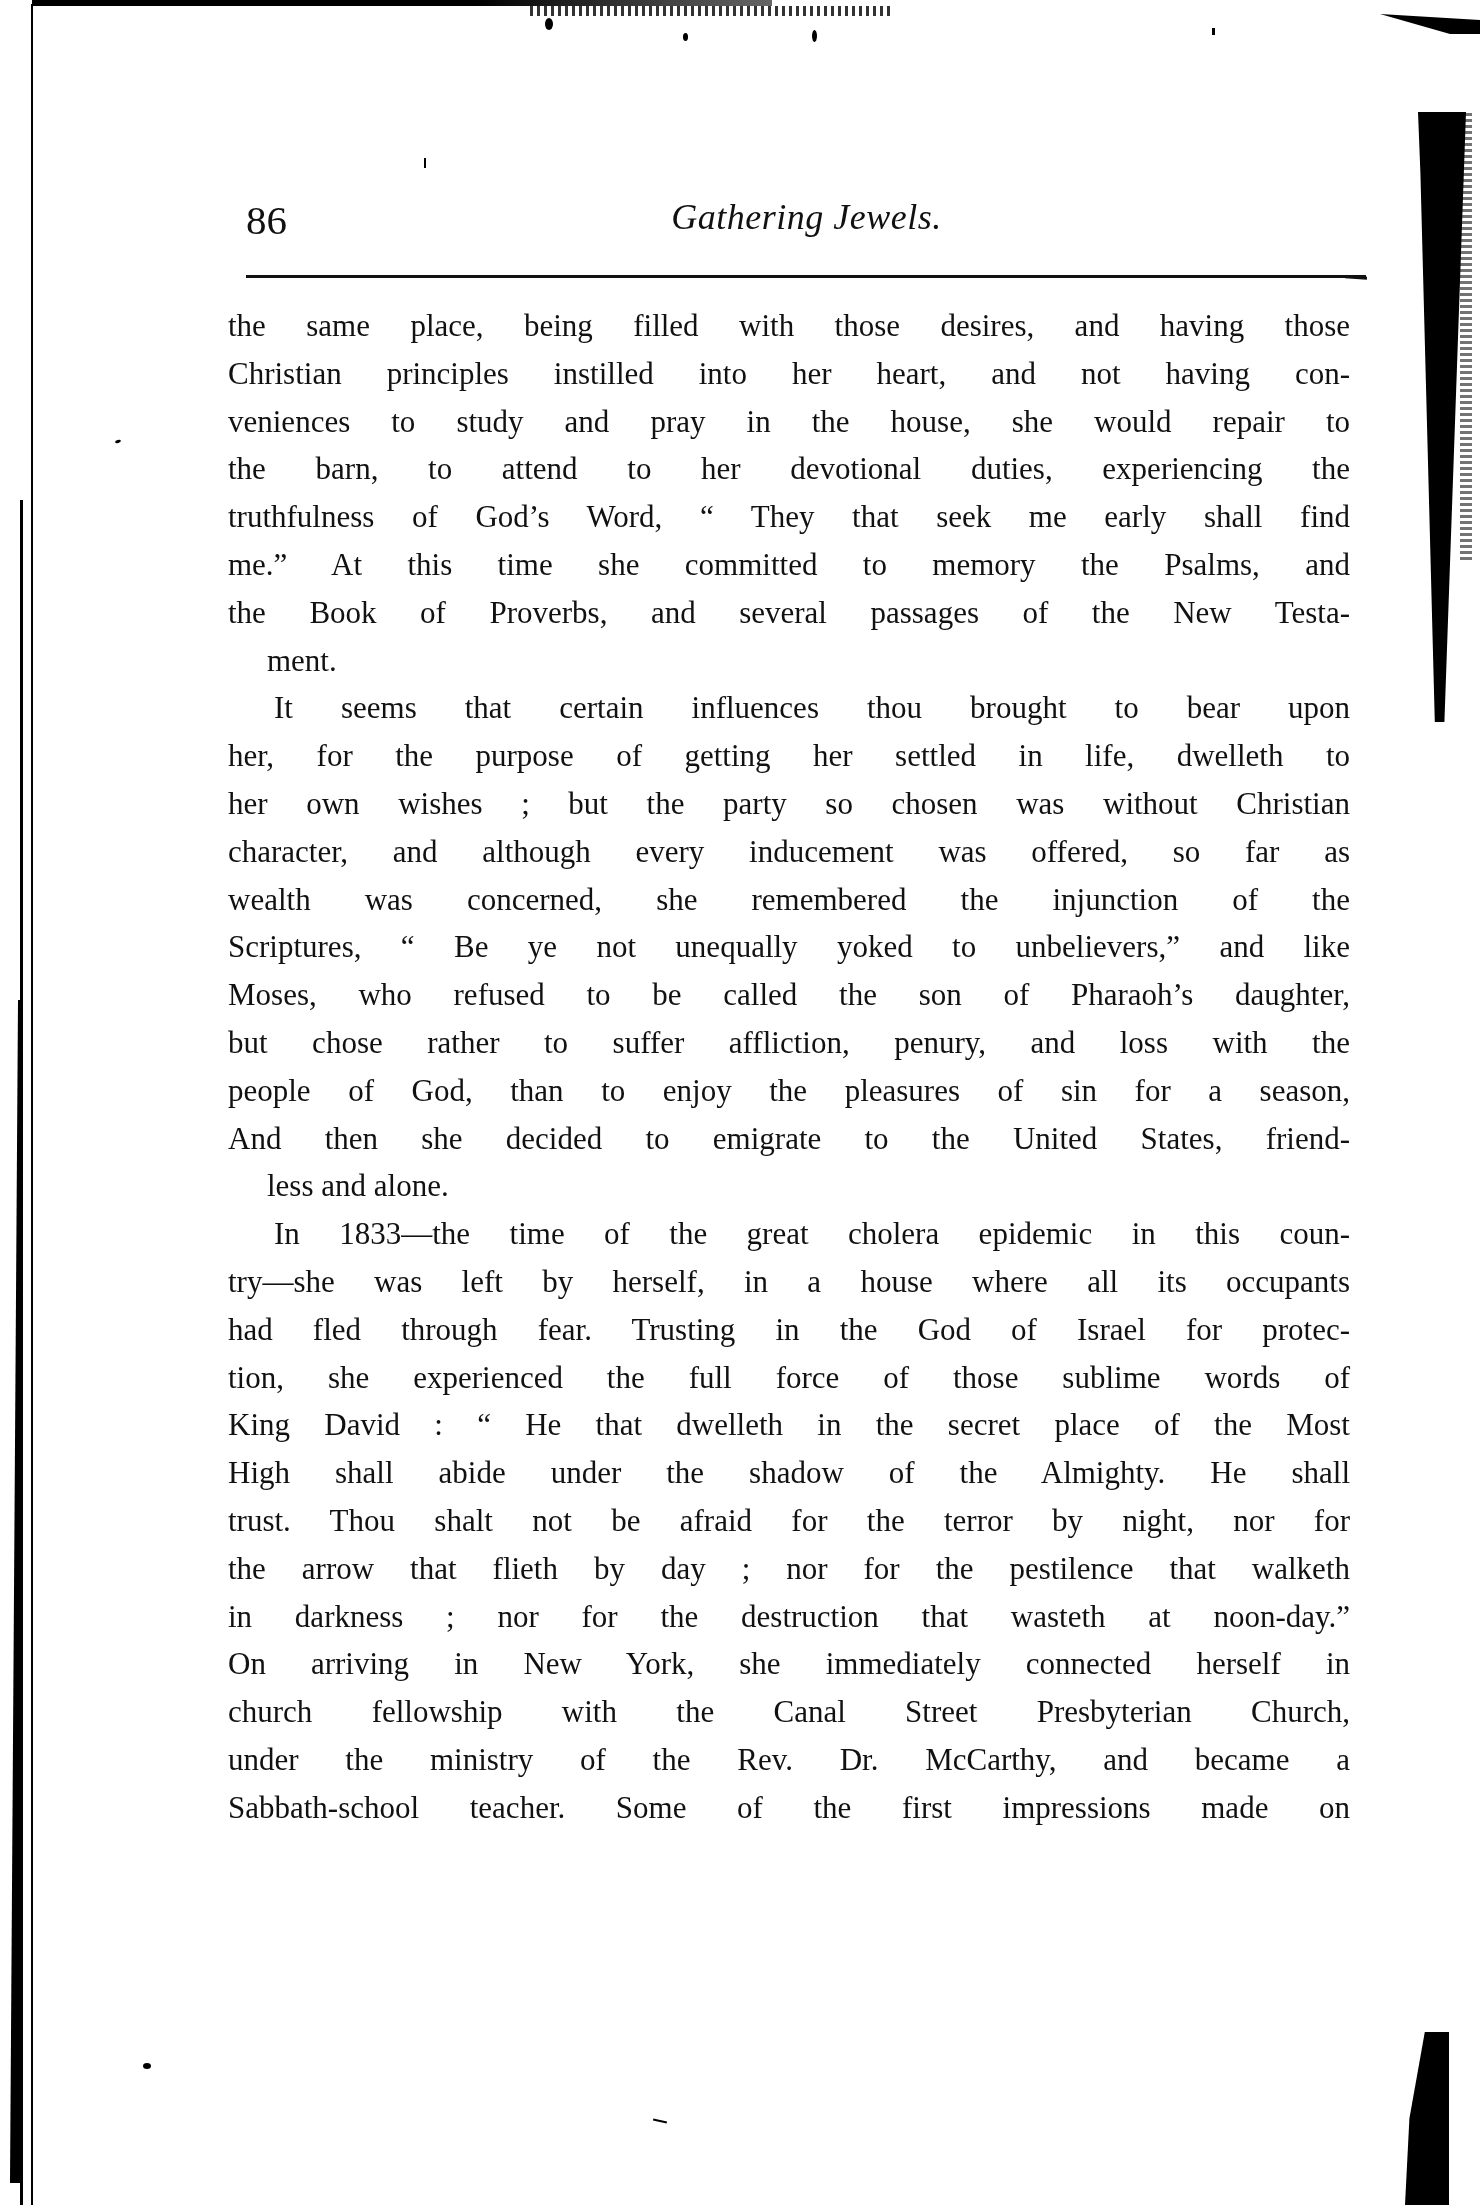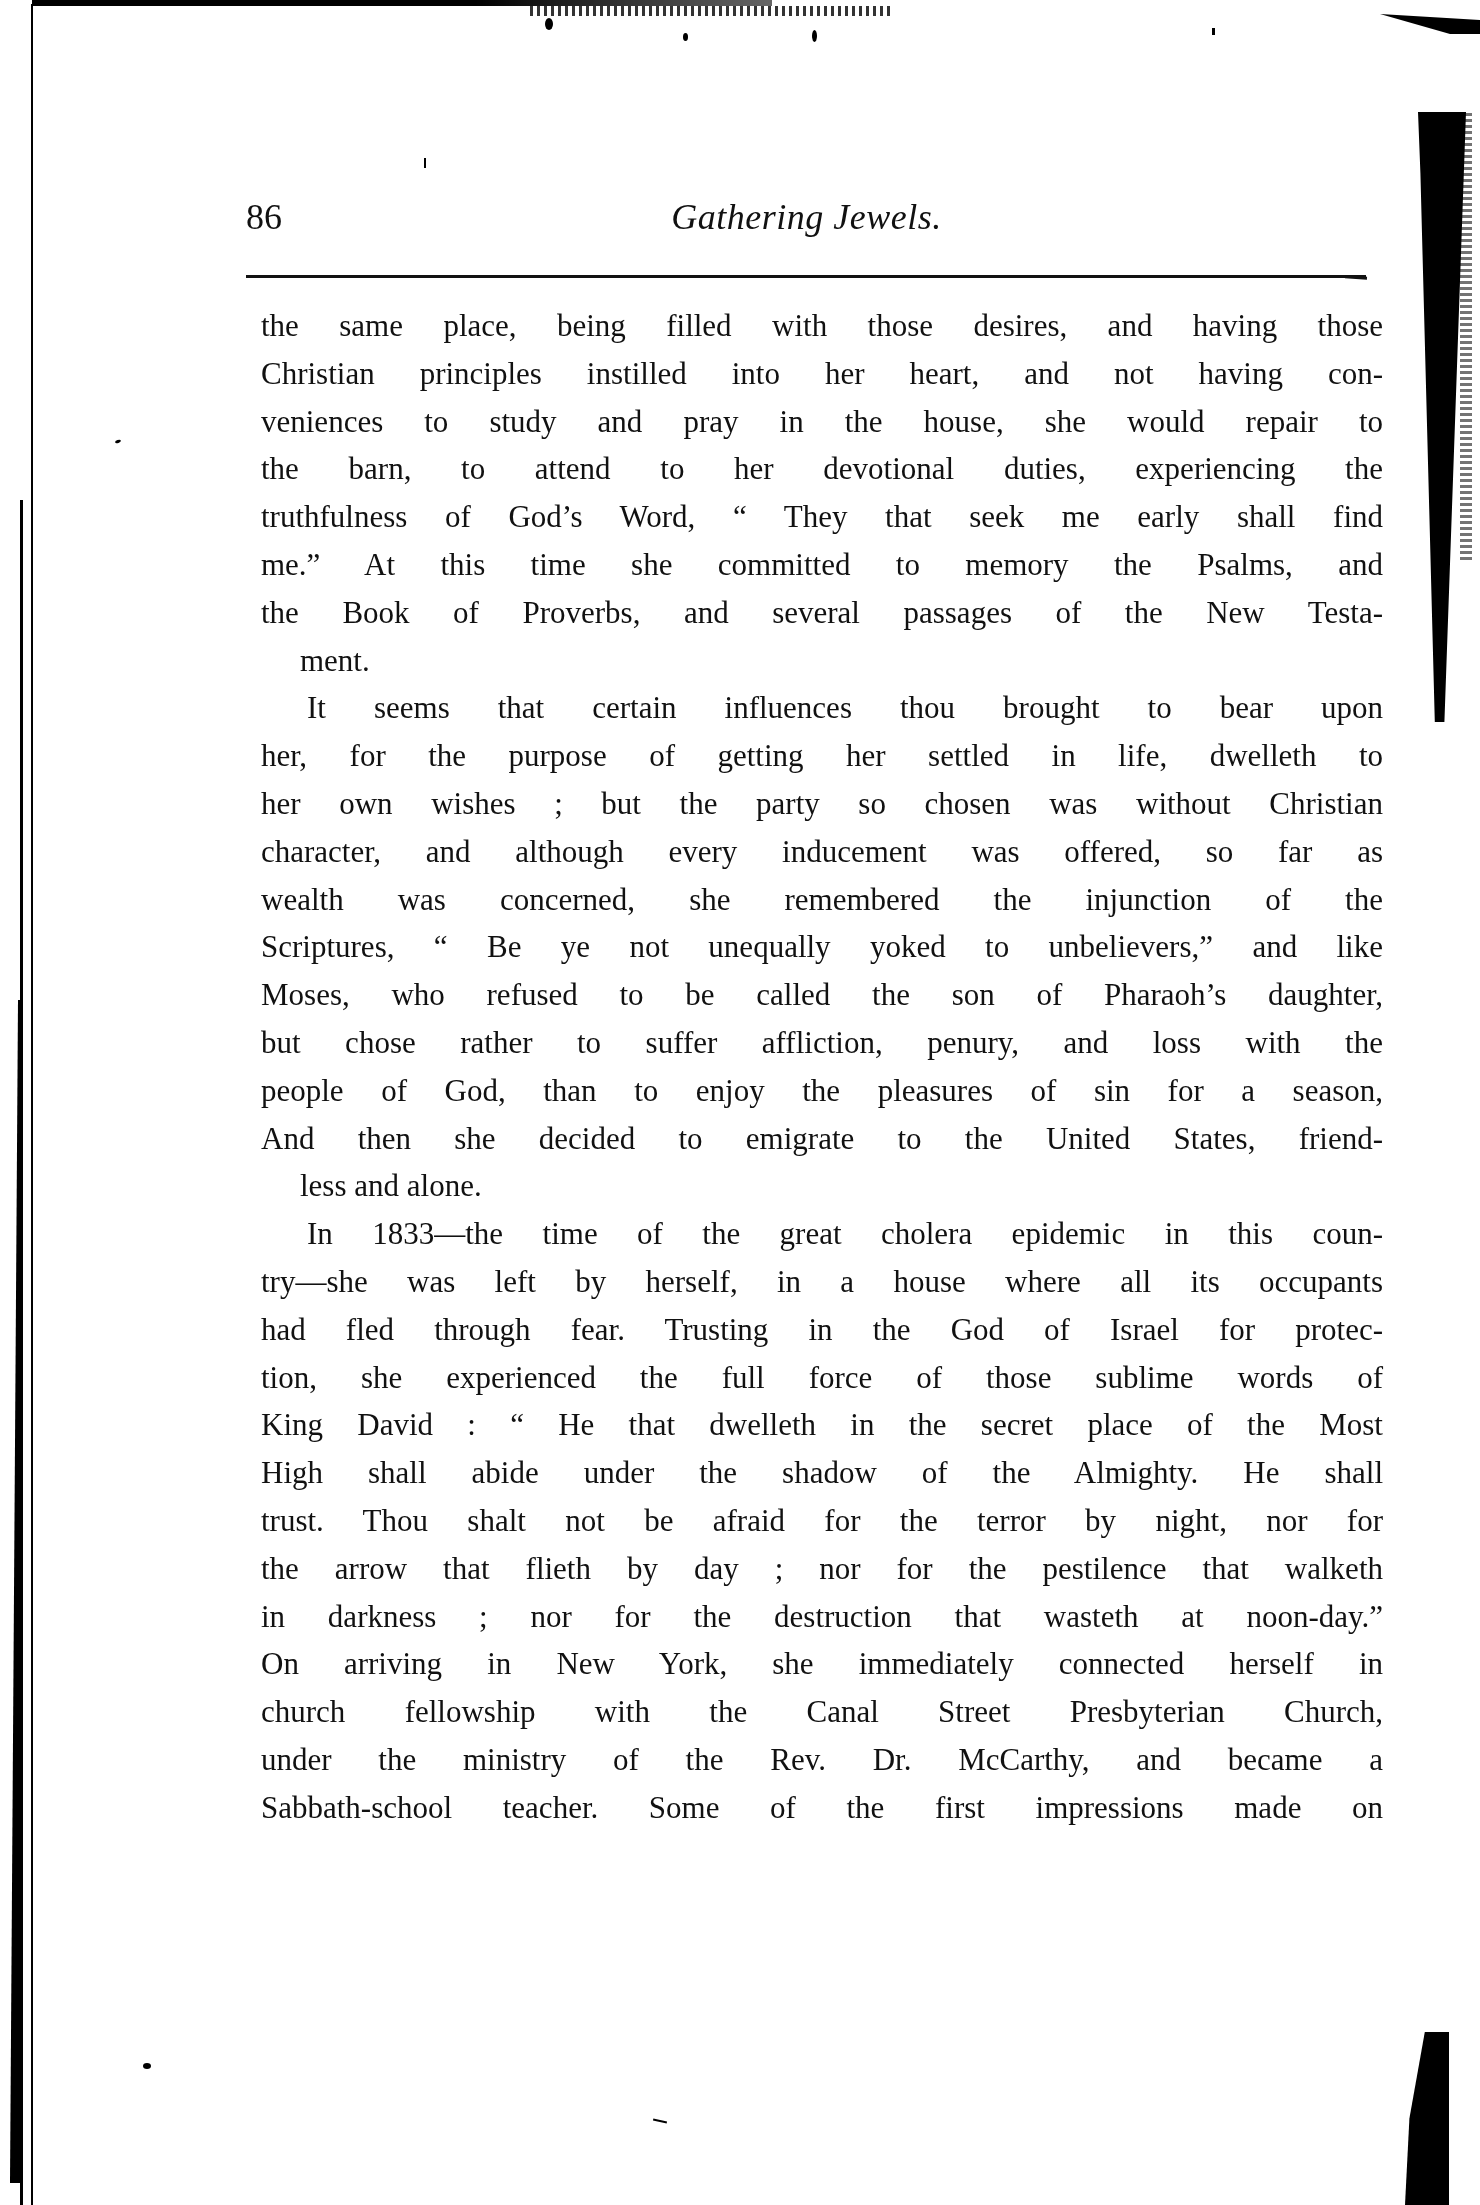--- a/index.html
+++ b/index.html
@@ -30,30 +30,30 @@
   .speck { border-radius: 50%; }
   .speck-a { left: 143px; top: 2063px; width: 8px; height: 6px; }
   .speck-b { left: 115px; top: 440px; width: 6px; height: 3px; transform: rotate(-20deg); }
   .speck-c { left: 653px; top: 2120px; width: 14px; height: 2px; transform: rotate(12deg); }
   .speck-d { left: 1212px; top: 28px; width: 3px; height: 7px; }
   .speck-e { left: 424px; top: 158px; width: 2px; height: 10px; }
 
   
   .running-head { position: absolute; left: 246px; top: 196px; width: 1121px; height: 50px; }
   .page-number { position: absolute; left: 0; top: 0;
-    font-family: "Liberation Serif", "DejaVu Serif", serif; font-size: 36px; color: #111; }
+    font-family: "Liberation Serif", "DejaVu Serif", serif; font-size: 41px; color: #111; }
   .running-title { position: absolute; left: 0; right: 0; top: 0; text-align: center;
     font-family: "Liberation Serif", "DejaVu Serif", serif; font-style: italic;
     font-size: 36px; color: #111; letter-spacing: 0.5px; }
   .head-rule { position: absolute; left: 246px; top: 275px; width: 1120px; height: 3px; background: #111;
     clip-path: polygon(0 0, 100% 0, 100% 100%, 0 100%); }
   .head-rule-tail { position: absolute; left: 1345px; top: 276px; width: 22px; height: 3px; background:#111; transform: rotate(4deg); }
 
   
-  .body-text { position: absolute; left: 261px; top: 302px; width: 1122px;
+  .body-text { position: absolute; left: 228px; top: 302px; width: 1122px;
     font-family: "Liberation Serif", "DejaVu Serif", serif; font-size: 31px;
     line-height: 47.8px; color: #111; }
   .line { display: block; text-align: justify; text-align-last: justify; white-space: nowrap; height: 47.8px; overflow: visible; }
   .line.last { text-align-last: left; margin-left: 39px; }
   .line.indent { padding-left: 46px; }
 </style>
 </head>
 <body>
 
 <div class="page">

